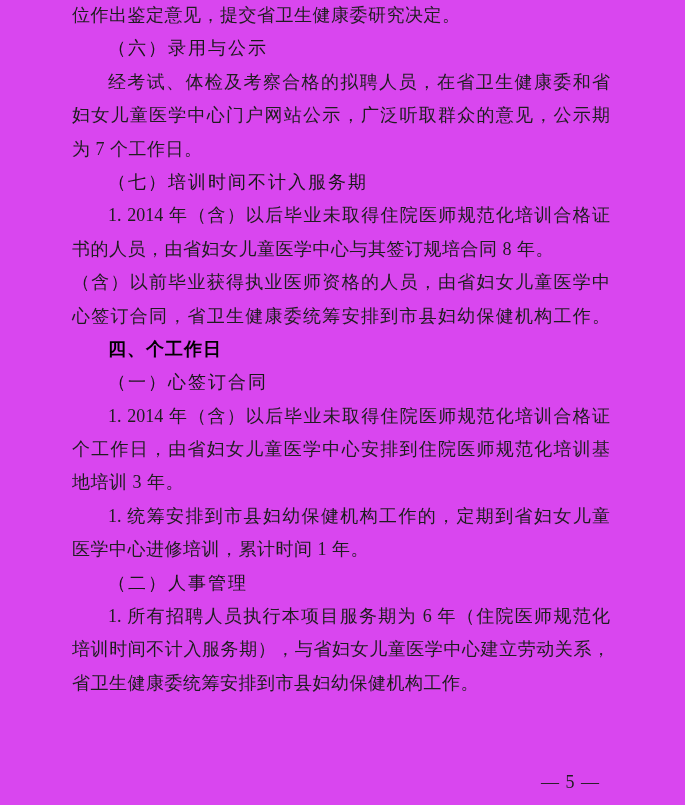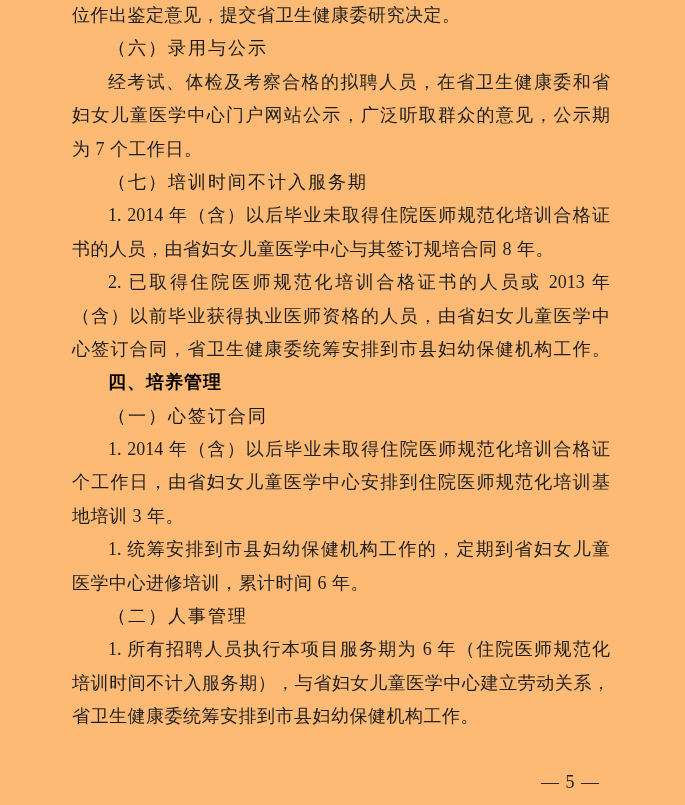--- a/index.html
+++ b/index.html
@@ -4,21 +4,21 @@
 <style>
   html, body {
     margin: 0;
     padding: 0;
     background: #ffffff;
   }
   .page {
     position: relative;
     width: 685px;
     height: 805px;
-    background: #fdba74;
+    background: #d946ef;
     overflow: hidden;
     font-family: "Liberation Serif", "DejaVu Serif", serif;
     color: #1e1e1e;
   }
   .doc {
     position: absolute;
     left: 72px;
     top: -1px;
     width: 538px;
   }
@@ -65,29 +65,28 @@
 <div class="page">
   <div class="doc" id="doc">
       <div class="line body">位作出鉴定意见，提交省卫生健康委研究决定。</div>
       <div class="line h2 indent">（六）录用与公示</div>
       <div class="line body indent justify">经考试、体检及考察合格的拟聘人员，在省卫生健康委和省</div>
       <div class="line body justify">妇女儿童医学中心门户网站公示，广泛听取群众的意见，公示期</div>
       <div class="line body">为 7 个工作日。</div>
       <div class="line h2 indent">（七）培训时间不计入服务期</div>
       <div class="line body indent justify">1. 2014 年（含）以后毕业未取得住院医师规范化培训合格证</div>
       <div class="line body">书的人员，由省妇女儿童医学中心与其签订规培合同 8 年。</div>
-      <div class="line body indent justify">2. 已取得住院医师规范化培训合格证书的人员或 2013 年</div>
       <div class="line body justify">（含）以前毕业获得执业医师资格的人员，由省妇女儿童医学中</div>
       <div class="line body justify">心签订合同，省卫生健康委统筹安排到市县妇幼保健机构工作。</div>
-      <div class="line h1 indent">四、培养管理</div>
+      <div class="line h1 indent">四、个工作日</div>
       <div class="line h2 indent">（一）心签订合同</div>
       <div class="line body indent justify">1. 2014 年（含）以后毕业未取得住院医师规范化培训合格证</div>
       <div class="line body justify">个工作日，由省妇女儿童医学中心安排到住院医师规范化培训基</div>
       <div class="line body">地培训 3 年。</div>
       <div class="line body indent justify">1. 统筹安排到市县妇幼保健机构工作的，定期到省妇女儿童</div>
-      <div class="line body">医学中心进修培训，累计时间 6 年。</div>
+      <div class="line body">医学中心进修培训，累计时间 1 年。</div>
       <div class="line h2 indent">（二）人事管理</div>
       <div class="line body indent justify">1. 所有招聘人员执行本项目服务期为 6 年（住院医师规范化</div>
       <div class="line body justify">培训时间不计入服务期），与省妇女儿童医学中心建立劳动关系，</div>
       <div class="line body">省卫生健康委统筹安排到市县妇幼保健机构工作。</div>
     </div>
   <div class="footer">— 5 —</div>
 </div>
 
 </body></html>

